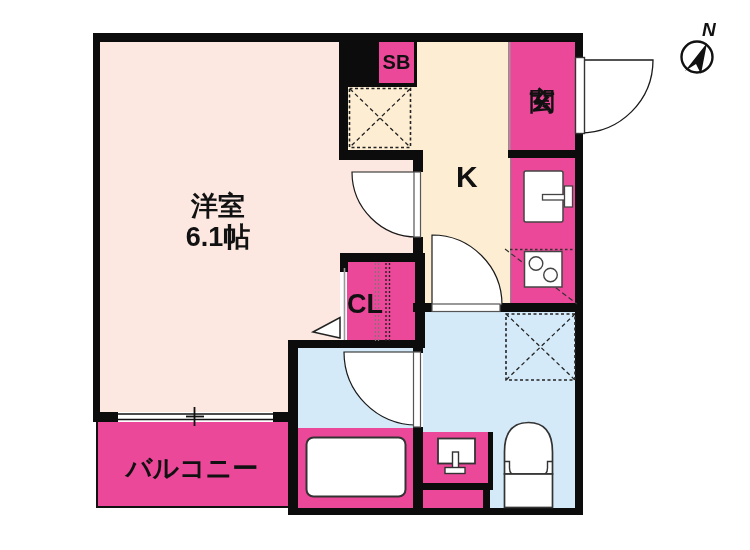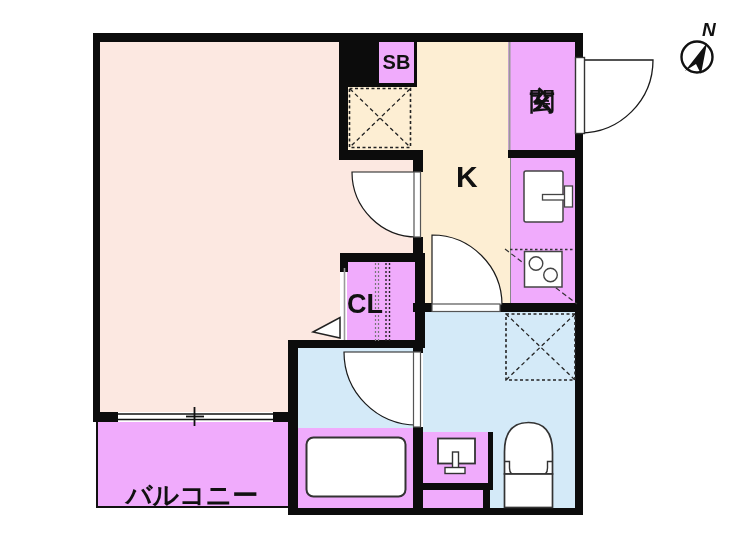--- a/index.html
+++ b/index.html
@@ -2,21 +2,21 @@
 <html><head>
 <meta charset="utf-8">
 <style>
   html,body{margin:0;padding:0;background:#fff;}
   #stage{position:relative;width:750px;height:550px;background:#fff;overflow:hidden;
          font-family:"Liberation Sans",sans-serif;color:#111;}
   .abs{position:absolute;}
   .fill-pink{background:#fce8e1;}
   .fill-cream{background:#fdeed3;}
   .fill-blue{background:#d4eaf8;}
-  .fill-white{background:#f0abfc;}
+  .fill-white{background:#ec4899;}
   .wall{position:absolute;background:#0c0c0c;}
   .lbl{position:absolute;color:#111;font-weight:600;line-height:1.15;white-space:nowrap;}
   .center{text-align:center;}
   svg{position:absolute;left:0;top:0;}
 </style>
 </head>
 <body>
 
 <div id="stage">
 
@@ -150,19 +150,23 @@
       <line x1="344.5" y1="268" x2="344.5" y2="340" stroke="#999" stroke-width="1.6"></line>
       <path d="M313,332 L340,317.5 L340,338 Z" fill="#fff" stroke="#222" stroke-width="1.5"></path>
     </g>
 
     <g>
       <circle cx="697" cy="57" r="15.5" fill="#fff" stroke="#111" stroke-width="2.4"></circle>
       <path d="M707,43 L685,71 L696,64 L701,74 Z" fill="#111"></path>
     </g>
   </svg>
 
+  <div class="lbl center" style="left:128px;top:191px;width:180px;font-size:27px;">
+    <div>洋室</div>
+    <div>6.1帖</div>
+  </div>
   <div class="lbl" style="left:456px;top:160px;font-size:30px;">K</div>
   <div class="lbl" style="left:347px;top:289px;width:70px;font-size:27px;">CL</div>
   <div class="lbl" style="left:528px;top:66px;font-size:25px;writing-mode:vertical-rl;letter-spacing:3px;">玄関</div>
-  <div class="lbl center" style="left:96px;top:454px;width:192px;font-size:26px;margin-top:27px;">バルコニー</div>
+  <div class="lbl center" style="left:96px;top:454px;width:192px;font-size:26px;">バルコニー</div>
   <div class="lbl" style="left:702px;top:19px;font-size:19px;font-style:italic;font-weight:700;">N</div>
 
 </div>
 
 </body></html>

